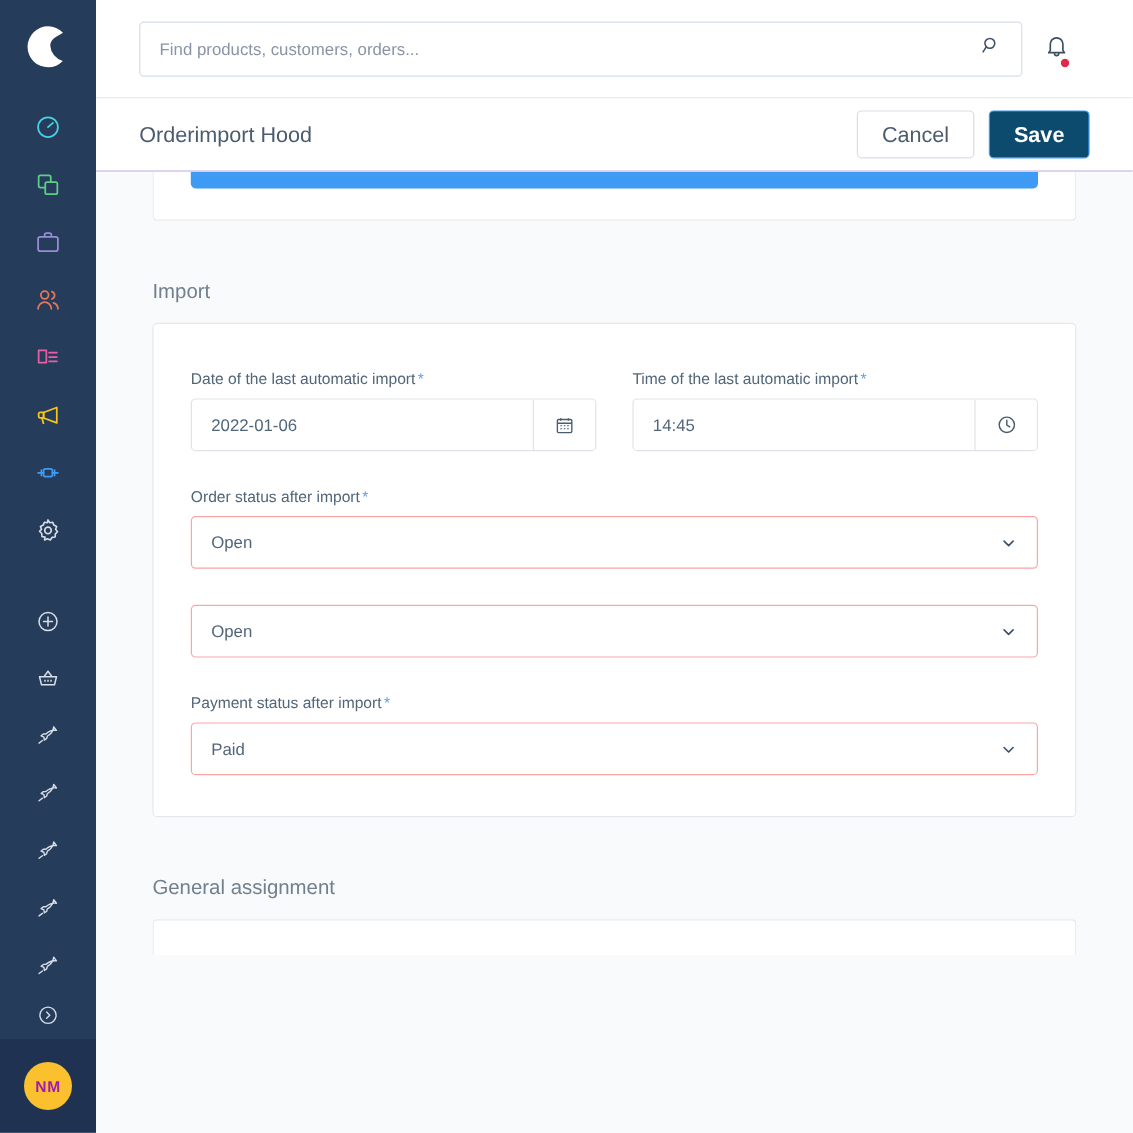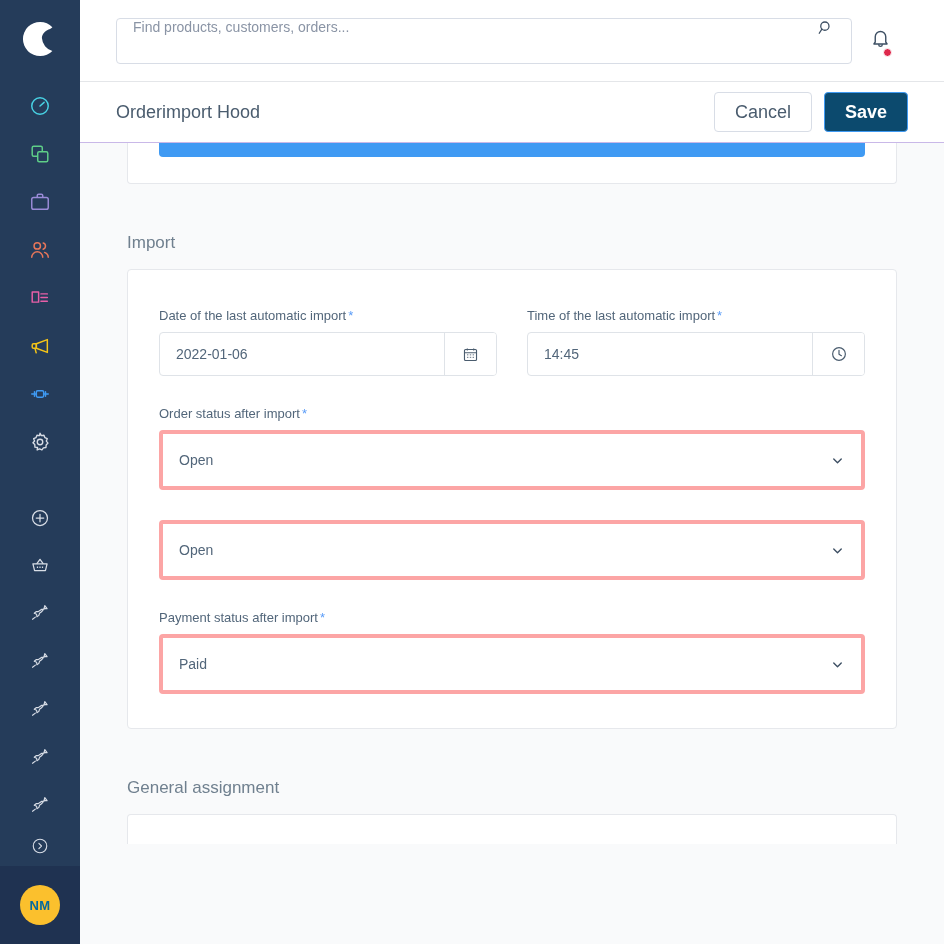--- a/index.html
+++ b/index.html
@@ -32,21 +32,21 @@
   .nav-item svg { display: block; }
   .nav-gap { height: 28px; }
   .avatar-wrap {
     position: absolute; bottom: 0; left: 0; width: 80px; height: 78px;
     background: #1f3251;
     display: flex; align-items: center; justify-content: center;
   }
   .avatar {
     width: 40px; height: 40px; border-radius: 50%;
     background: #fbc02d;
-    color: #0369a1; font-size: 13px; font-weight: bold;
+    color: #a21caf; font-size: 13px; font-weight: bold;
     display: flex; align-items: center; justify-content: center;
     letter-spacing: .5px;
   }
 
   
   .main {
     width: 864px; height: 944px;
     display: flex; flex-direction: column;
     background: #f9fafb;
     position: relative;
@@ -57,21 +57,21 @@
     height: 82px; background: #fff;
     border-bottom: 1px solid #e4e6e9;
     display: flex; align-items: center;
     padding: 0 36px 0 36px;
     flex: 0 0 82px;
   }
   .search-box {
     flex: 1; height: 46px;
     border: 1px solid #d8dde6; border-radius: 4px;
     background: #fff;
-    display: flex; align-items: flex-start;
+    display: flex; align-items: center;
     padding: 0 16px;
   }
   .search-box input {
     flex: 1; border: none; outline: none;
     font-family: "Liberation Sans", sans-serif;
     font-size: 14px; color: #52667a; background: transparent;
   }
   .search-box input::placeholder { color: #8a94a5; }
   .bell-wrap {
     width: 56px; display: flex; align-items: center; justify-content: center;
@@ -150,21 +150,21 @@
 
   .field { margin-bottom: 30px; }
   .field:last-child { margin-bottom: 0; }
   .field-label {
     font-size: 13px; color: #52667a;
     margin-bottom: 9px; display: block;
   }
   .req { color: #5a9cf8; margin-left: 2px; }
 
   .sel {
-    height: 60px; border: 4px solid #fca5a5; border-radius: 4px;
+    height: 44px; border: 1px solid #fca5a5; border-radius: 4px;
     background: #fff; display: flex; align-items: center;
     padding: 0 14px 0 16px; cursor: pointer;
     position: relative;
   }
   .sel-value { font-size: 14px; color: #52667a; flex: 1; }
   .sel-chev { display: flex; align-items: center; justify-content: center; width: 20px; }
 
   .row2 { display: flex; gap: 30px; }
   .row2 > .field { flex: 1; margin-bottom: 30px; }
 

